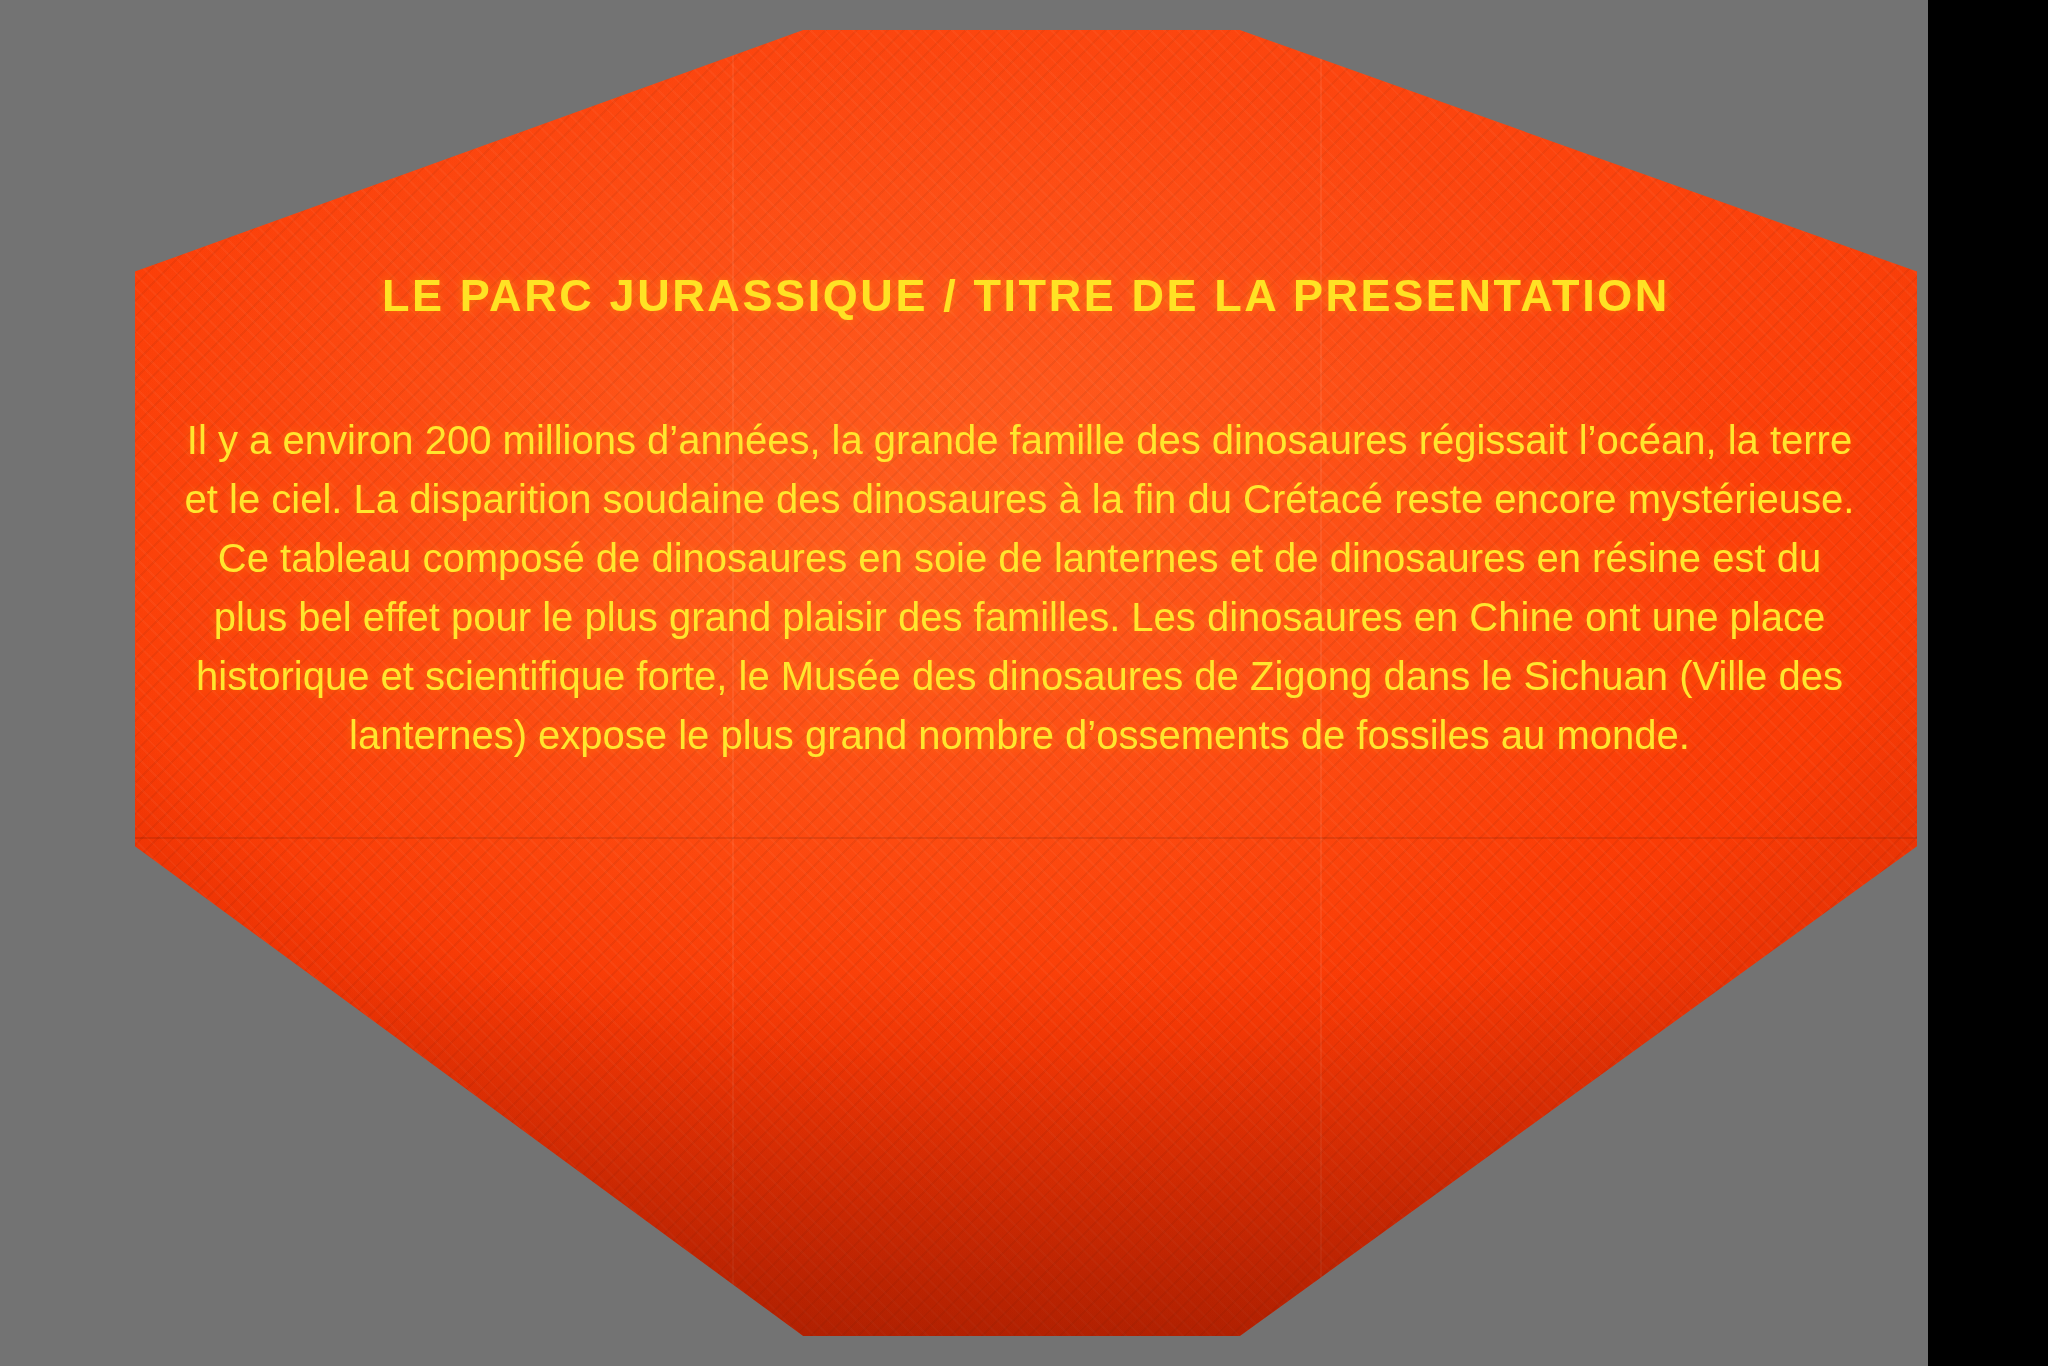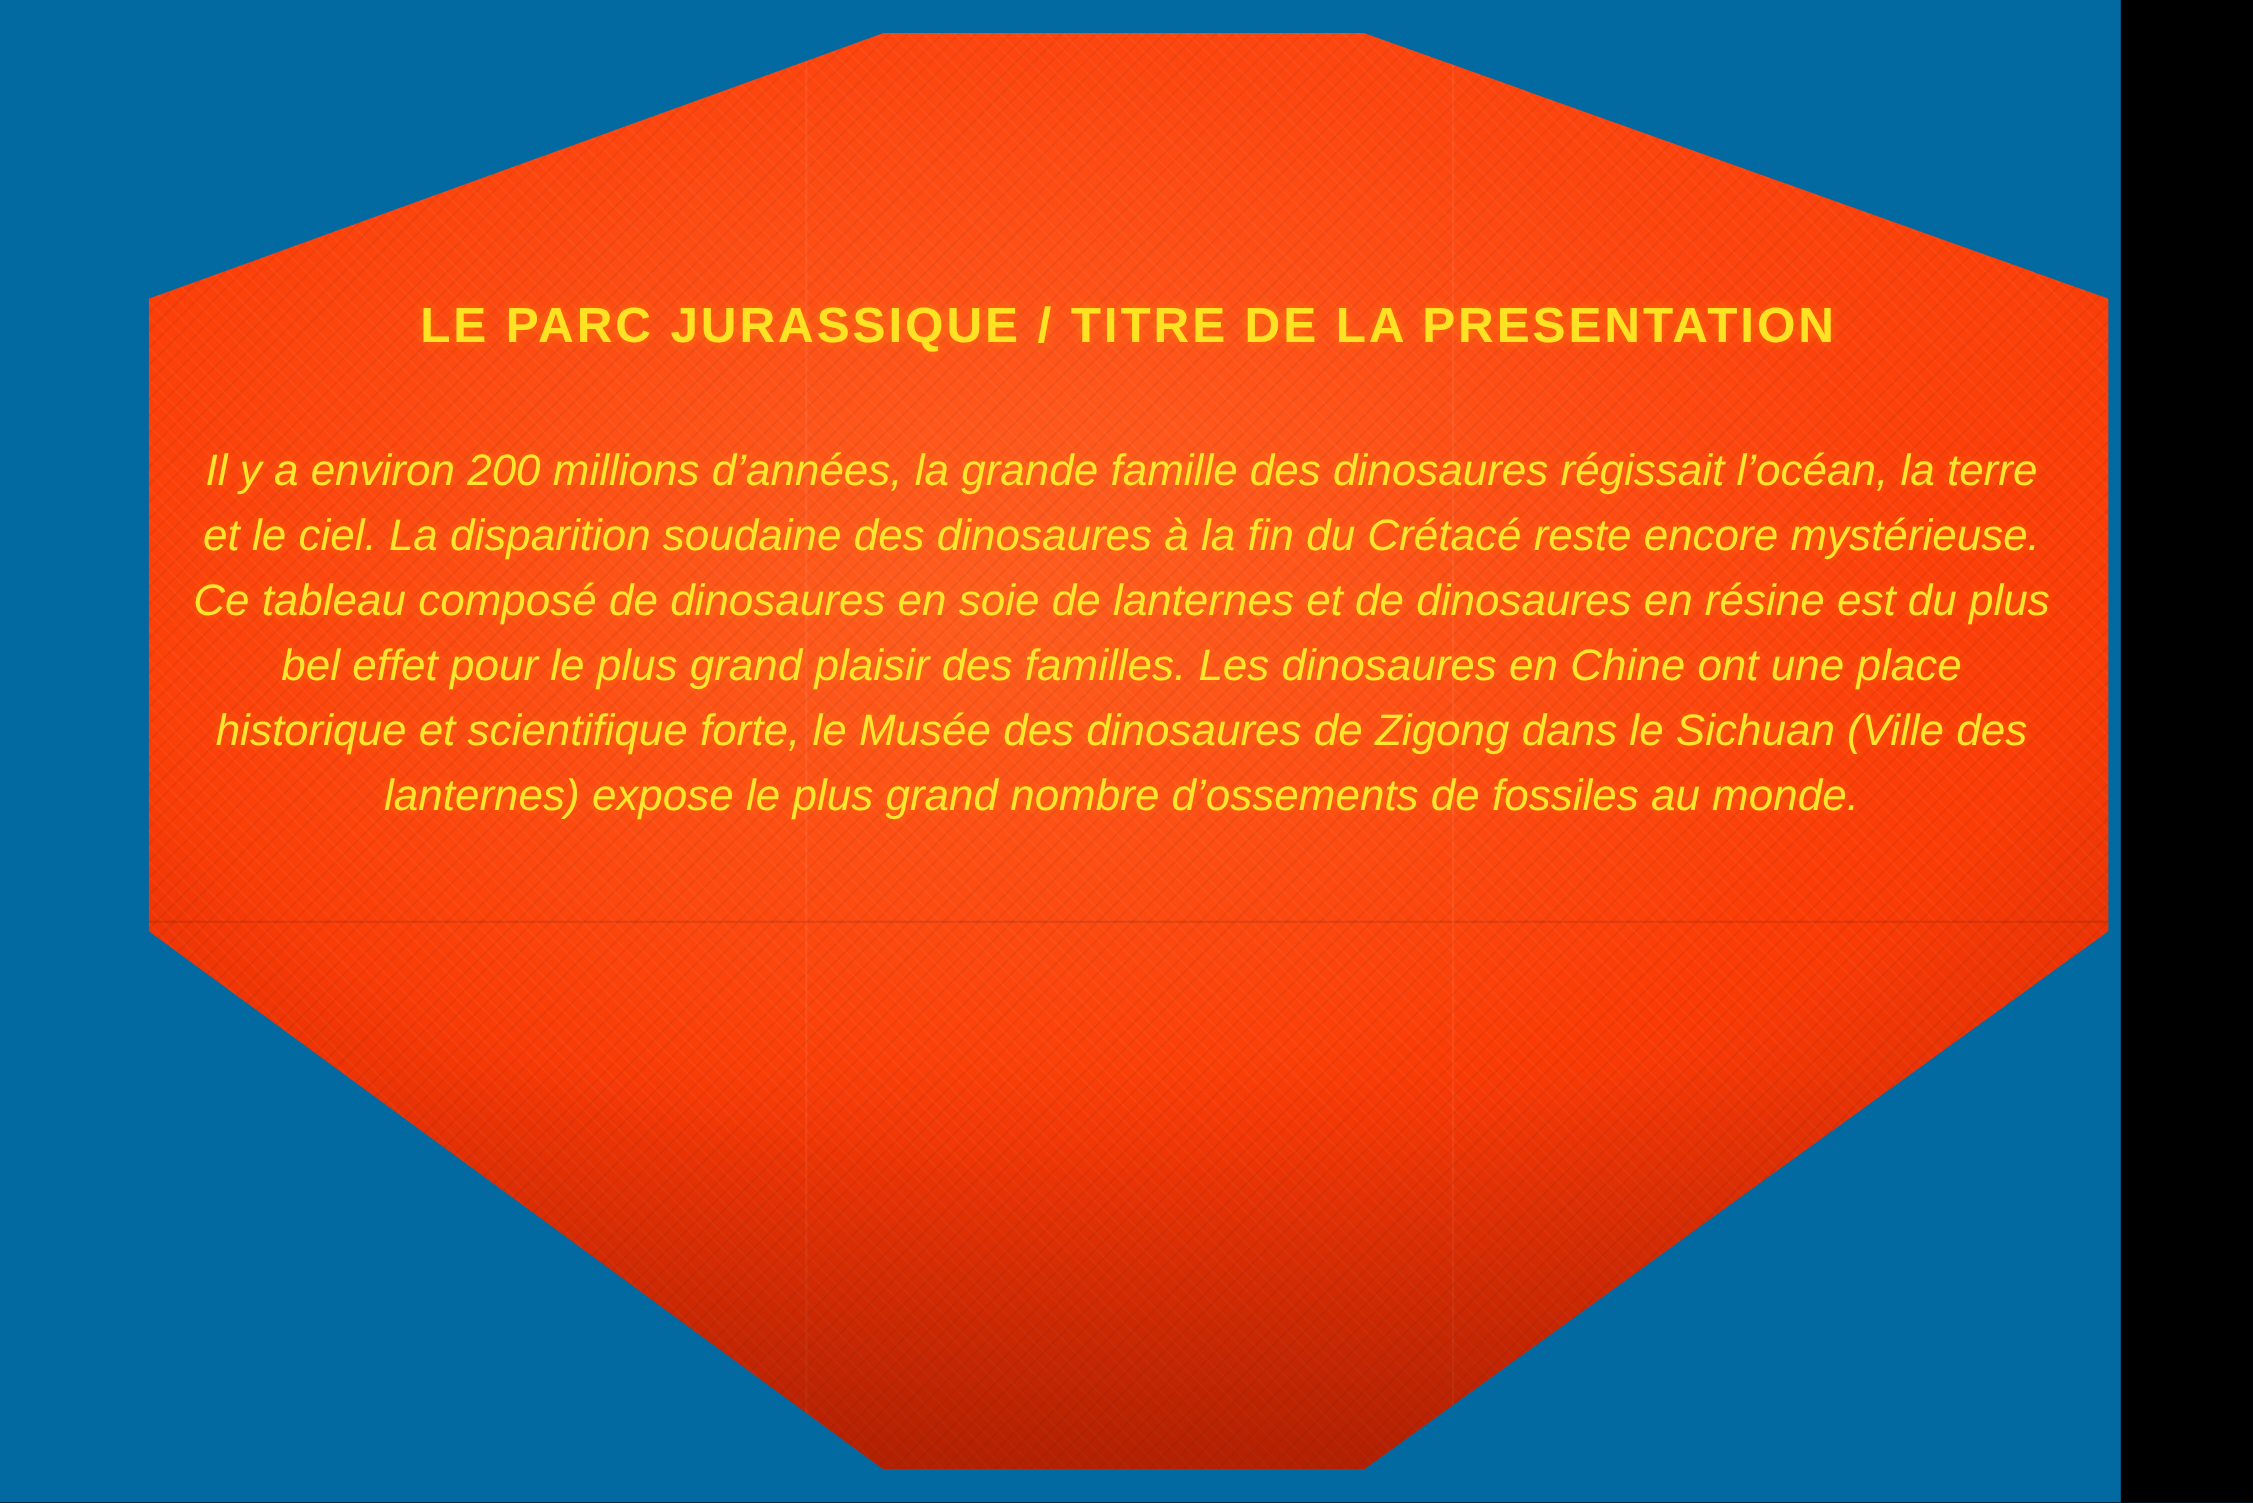--- a/index.html
+++ b/index.html
@@ -12,21 +12,21 @@
     height: 1366px;
     overflow: hidden;
     font-family: "Liberation Sans", sans-serif;
   }
 
   
   #photo {
     position: relative;
     width: 1928px;
     height: 1366px;
-    background: #0369a1;
+    background: #737373;
   }
 
   
   #panel {
     position: absolute;
     left: 135px;
     top: 30px;
     width: 1782px;
     height: 1306px;
     
@@ -107,22 +107,21 @@
     left: 27px;
     top: 365px;
     width: 1715px;
     color: #ffe62e;
     font-size: 40px;
     line-height: 59px;
     text-align: center;
     text-shadow: 0 0 9px rgba(255,190,0,0.30);
   }
   #panel-body p {
-    margin: 4px;
-    font-style: italic;
+    margin: 16px;
   }
 </style>
 </head>
 <body>
 
 <div id="photo">
 
   <div id="panel">
 
     <div class="seam v1"></div>

